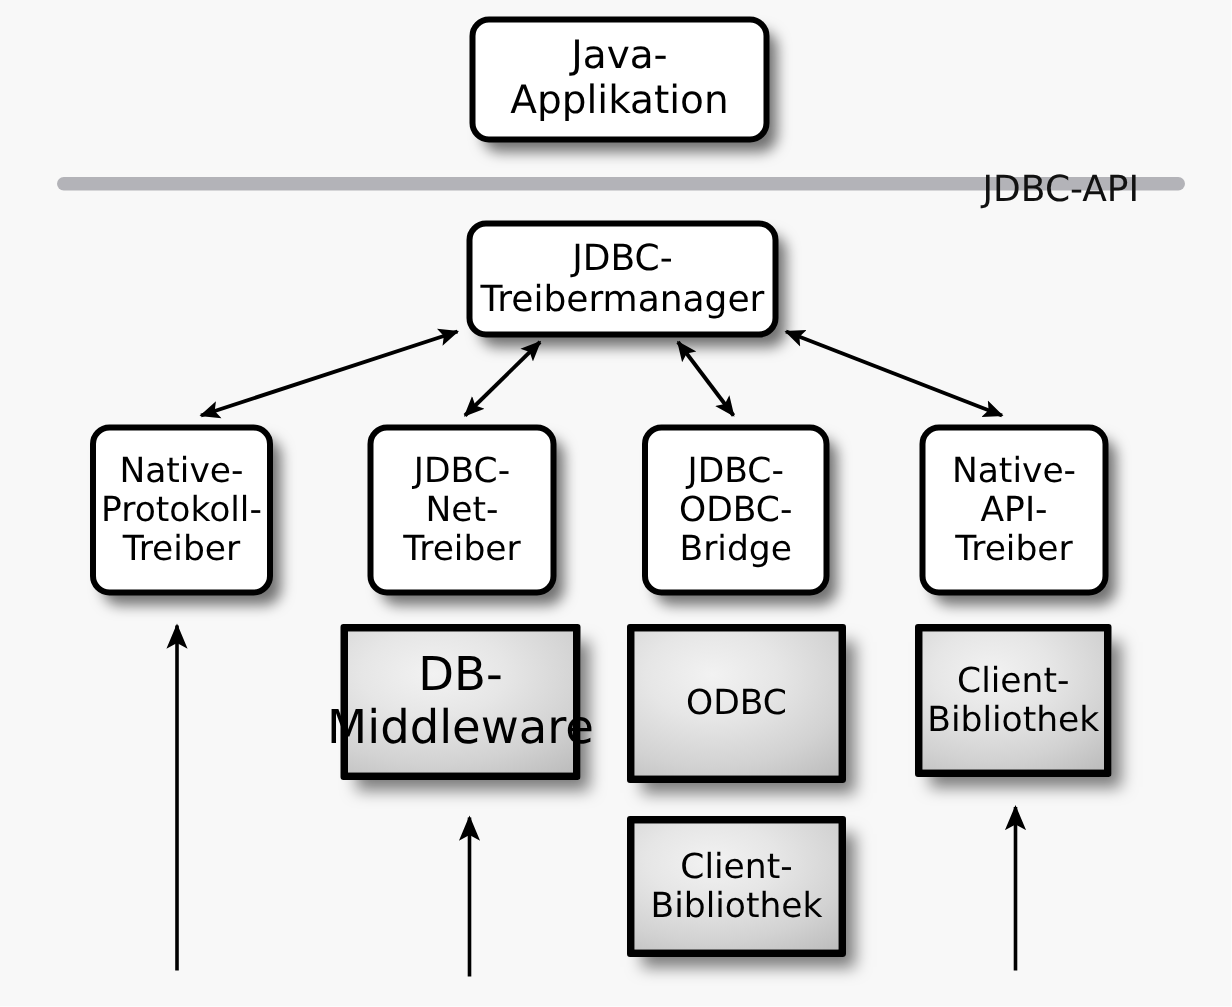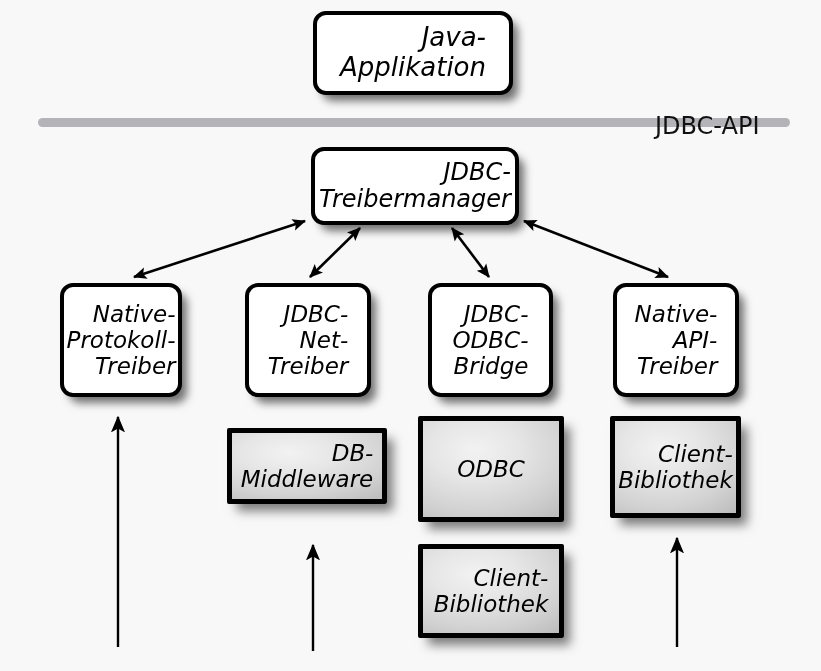--- a/index.html
+++ b/index.html
@@ -16,25 +16,24 @@
     font-family: "DejaVu Sans", "Liberation Sans", sans-serif;
   }
 
   
   .node {
     position: absolute;
     box-sizing: border-box;
     display: flex;
     align-items: center;
     justify-content: center;
-    text-align: right;
+    text-align: center;
     color: #000;
     line-height: 1.14;
     z-index: 5;
-    font-style: italic;
   }
 
   
   .node.white {
     background: #ffffff;
     border: 4px solid #000000;
     border-radius: 13px;
     box-shadow: 7px 8px 9px -2px rgba(0,0,0,0.55);
   }
 
@@ -144,21 +143,21 @@
 ODBC-
 Bridge</span>
   </div>
 
   <div class="node white" style="left:613px; top:283px; width:126px; height:114px; font-size:23px;">
     <span class="node-label">Native-
 API-
 Treiber</span>
   </div>
 
-  <div class="node gray" style="left:227px; top:428px; width:160px; height:76px; font-size:23px;">
+  <div class="node gray" style="left:227px; top:416px; width:160px; height:104px; font-size:31px;">
     <span class="node-label">DB-
 Middleware</span>
   </div>
 
   <div class="node gray" style="left:418px; top:416px; width:146px; height:106px; font-size:23px;">
     <span class="node-label">ODBC</span>
   </div>
 
   <div class="node gray" style="left:610px; top:416px; width:131px; height:102px; font-size:23px;">
     <span class="node-label">Client-

